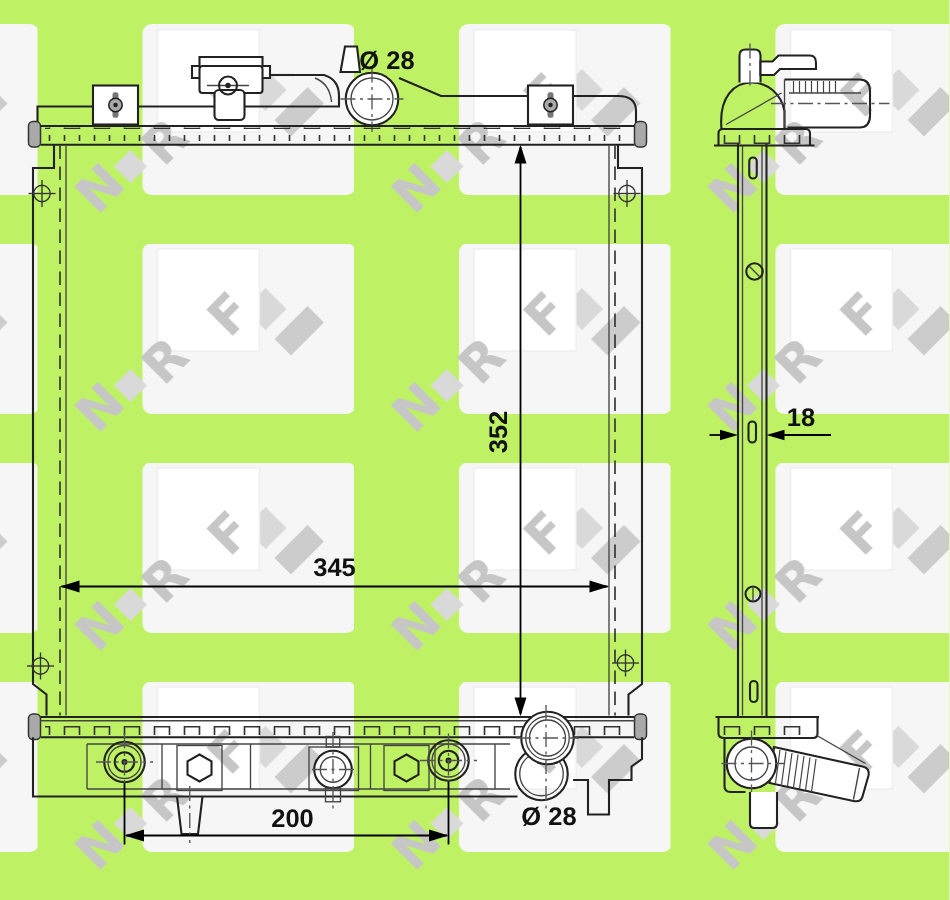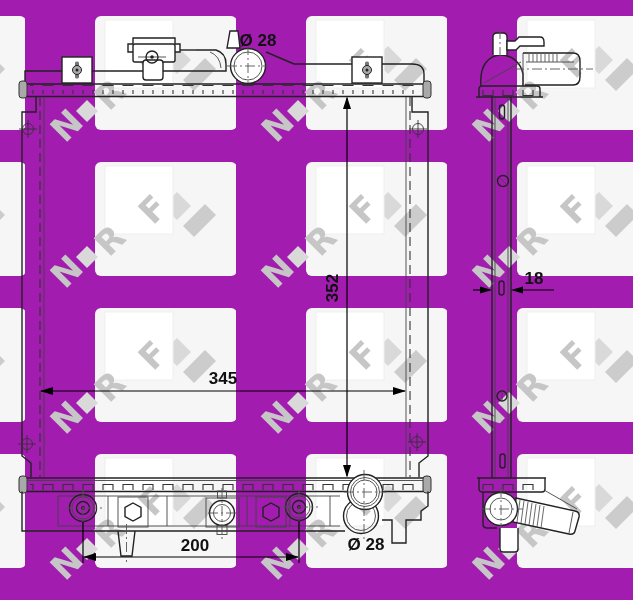--- a/index.html
+++ b/index.html
@@ -1,16 +1,16 @@
 <!DOCTYPE html>
 <html><head>
 <meta charset="utf-8">
 <style>
   html,body{margin:0;padding:0;background:#ffffff;}
-  .stage{position:relative;width:633px;height:600px;background:#a21caf;overflow:hidden;
+  .stage{position:relative;width:633px;height:600px;background:#bef264;overflow:hidden;
          font-family:"Liberation Sans",sans-serif;}
   svg{position:absolute;left:0;top:0;}
   text.dim{font:bold 17px "Liberation Sans",sans-serif;fill:#111;}
   text.dim-rot{font:bold 17px "Liberation Sans",sans-serif;fill:#111;}
   text.wm-letter{font:bold 34px "DejaVu Sans",sans-serif;fill:#c6c6c6;}
   .outline{fill:none;stroke:#222;stroke-width:1.4;}
   .outline-thin{fill:none;stroke:#444;stroke-width:0.9;}
   .white-body{fill:#ffffff;stroke:#222;stroke-width:1.4;}
   .centerline{fill:none;stroke:#555;stroke-width:0.9;stroke-dasharray:10 3 2 3;}
   .hidden-edge{fill:none;stroke:#333;stroke-width:1.1;stroke-dasharray:9 5;}

